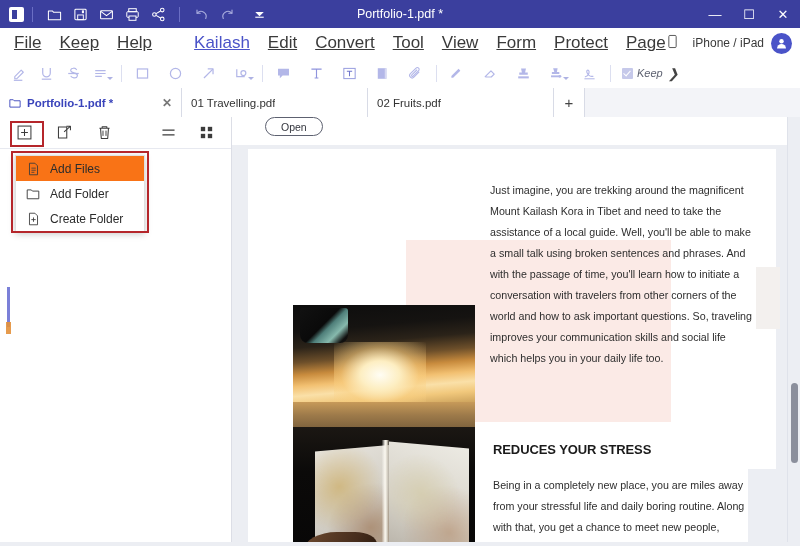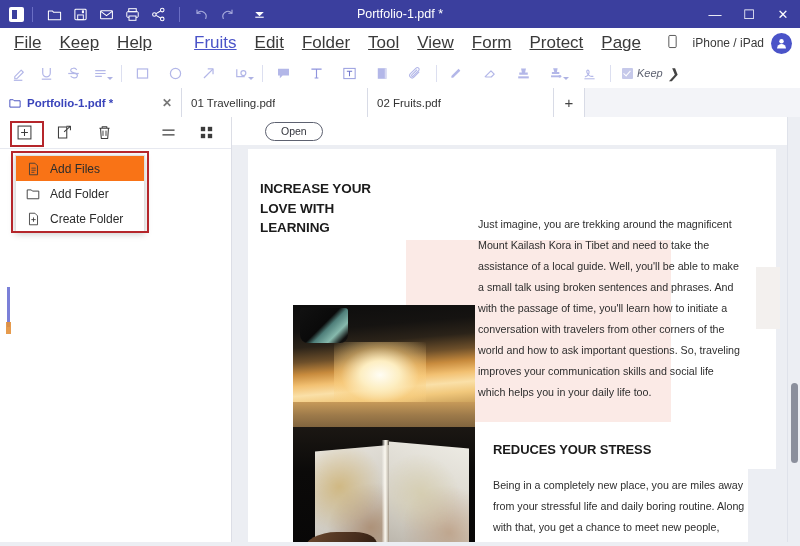--- a/index.html
+++ b/index.html
@@ -293,21 +293,21 @@
   
   .docarea {
     position: absolute; top: 117px; left: 232px;
     width: 568px; height: 429px;
     background: #ffffff;
     overflow: hidden;
   }
   .doc-topbar {
     height: 28px;
     background: #ffffff;
-    display: flex; align-items: center;
+    display: flex; align-items: flex-start;
     padding-left: 33px;
     box-sizing: border-box;
   }
   .open-btn {
     border: 1px solid #5d6170;
     border-radius: 11px;
     height: 17px;
     padding: 0 15px;
     display: flex; align-items: center;
     font-size: 10.5px;
@@ -419,26 +419,25 @@
     position: absolute;
     left: 245px; top: 293px;
     font-size: 13px;
     font-weight: bold;
     color: #1b1b1b;
     letter-spacing: -0.1px;
     text-align: right;
   }
   .doc-p1 {
     position: absolute;
-    left: 230px; top: 31px;
+    left: 242px; top: 31px;
     width: 262px;
     font-size: 10.7px;
     color: #2e2e2e;
     line-height: 21px;
-    margin-top: 34px;
   }
   .doc-p2 {
     position: absolute;
     left: 245px; top: 326px;
     width: 262px;
     font-size: 10.7px;
     color: #2e2e2e;
     line-height: 21px;
   }
   .doc-greyblock {
@@ -545,23 +544,23 @@
       <div class="tb-winbtn">—</div>
       <div class="tb-winbtn">☐</div>
       <div class="tb-winbtn">✕</div>
     </div>
   </div>
 
   <div class="menubar">
     <div class="menu-item">File</div>
     <div class="menu-item">Keep</div>
     <div class="menu-item">Help</div>
-    <div class="menu-item active" style="margin-left:42px">Fruits</div>
+    <div class="menu-item active" style="margin-left:42px">Kailash</div>
     <div class="menu-item">Edit</div>
-    <div class="menu-item">Folder</div>
+    <div class="menu-item">Convert</div>
     <div class="menu-item">Tool</div>
     <div class="menu-item">View</div>
     <div class="menu-item">Form</div>
     <div class="menu-item">Protect</div>
     <div class="menu-item">Page</div>
 
     <div class="menu-right">
       <span>
         <svg width="11" height="15" viewBox="0 0 12 16">
             <rect x="2" y="1.4" width="8" height="13.2" rx="1.2" fill="none" stroke="#4a4a4a" stroke-width="1"></rect>
@@ -812,21 +811,20 @@
           <div class="photo-sun"></div>
           <div class="photo-road"></div>
           <div class="photo-dash"></div>
           <div class="photo-map-l"></div>
           <div class="photo-map-r"></div>
           <div class="photo-fold"></div>
           <div class="photo-hands"></div>
           <div class="photo-mirror"></div>
         </div>
 
-        <div class="doc-h1">INCREASE YOUR LOVE WITH LEARNING</div>
         <div class="doc-p1">Just imagine, you are trekking around the magnificent Mount Kailash Kora in Tibet and need to take the assistance of a local guide. Well, you'll be able to make a small talk using broken sentences and phrases. And with the passage of time, you'll learn how to initiate a conversation with travelers from other corners of the world and how to ask important questions. So, traveling improves your communication skills and social life which helps you in your daily life too.</div>
         <div class="doc-h2">REDUCES YOUR STRESS</div>
         <div class="doc-p2">Being in a completely new place, you are miles away from your stressful life and daily boring routine. Along with that, you get a chance to meet new people, witness new lifestyles, and explore new cultures which help you throw away</div>
         <div class="doc-greyblock"></div>
       </div>
     </div>
   </div>
 
   <div class="vscroll-track">
     <div class="vscroll-thumb"></div>

